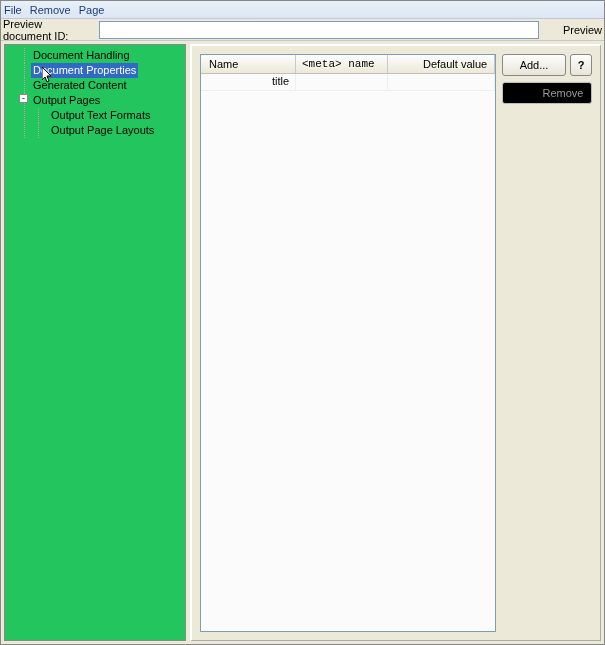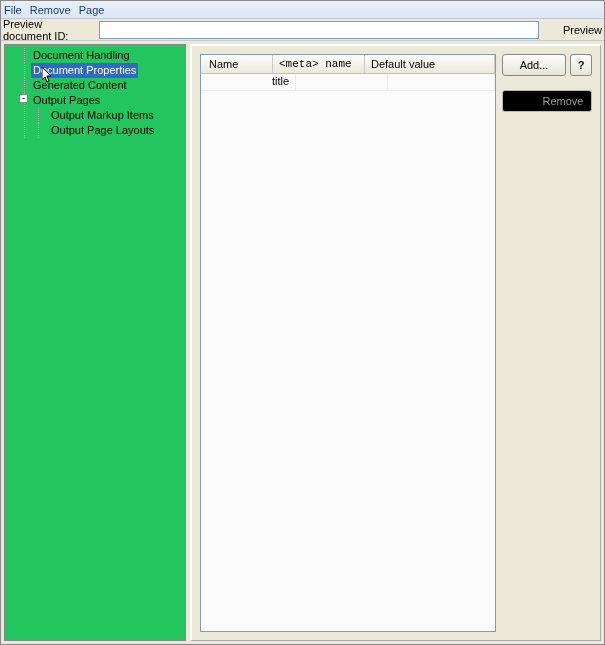--- a/index.html
+++ b/index.html
@@ -19,26 +19,26 @@
 .tree-root > li > .row { margin-left: 12px; }
 .tree .row.selected { background: #316ac5; color: #fff; }
 .tree .toggle { position: absolute; left: 0; top: 1px; width: 9px; height: 9px; border: 1px solid #888; background: #fff; font-size: 9px; line-height: 7px; text-align: center; cursor: pointer; }
 .tree ul { list-style: none; margin-left: 14px; }
 .tree ul li .row { margin-left: 16px; }
 .dots::before { content: ""; position: absolute; left: 5px; top: 0; bottom: 0; border-left: 1px dotted #aaa; }
 .main-panel { flex: 1; background: #ece9d8; border: 1px solid #aaa; border-top: 2px solid #fff; border-left: 2px solid #fff; padding: 8px; display: flex; gap: 6px; }
 .table-wrap { flex: 1; border: 1px solid #7f9db9; background: #fbfbfb; display: flex; flex-direction: column; }
 .thead { display: flex; background: linear-gradient(#fdfdfd,#ece9d8); border-bottom: 1px solid #c0c0c0; }
 .th { padding: 2px 6px; border-right: 1px solid #c8c8c8; height: 18px; display: flex; align-items: center; }
-.th.c0 { width: 72px; padding-left: 8px; } .th.c1 { width: 92px; font-family: Liberation Mono, monospace; } .th.c2 { flex: 1; }
+.th.c0 { width: 95px; padding-left: 8px; } .th.c1 { width: 92px; font-family: Liberation Mono, monospace; } .th.c2 { flex: 1; margin-left: 29px; }
 .tbody { flex: 1; overflow: auto; }
 .tr { display: flex; border-bottom: 1px solid #eee; }
 .td { padding: 1px 6px; border-right: 1px solid #eee; height: 16px; text-align: right; }
 .td.c0 { width: 95px; } .td.c1 { width: 92px; } .td.c2 { flex: 1; }
-.sidebtns { width: 90px; display: flex; flex-direction: column; gap: 14px; }
+.sidebtns { width: 90px; display: flex; flex-direction: column; gap: 6px; }
 .btnrow { display: flex; gap: 4px; }
 .btn { height: 22px; border: 1px solid #888; background: linear-gradient(#fdfdfd,#e8e5d8); border-radius: 3px; display: flex; align-items: center; justify-content: center; cursor: default; }
 .btn.add { flex: 1; }
 .btn.help { width: 22px; font-weight: bold; }
 .btn.remove { color: #9a9a9a; border-color: #bbb; background: #000000; padding-left: 32px; }
 .cursor { position: absolute; width: 12px; height: 18px; pointer-events: none; }
 .cursor svg { width: 12px; height: 18px; }
 .rel { position: relative; }
 </style>
 </head>
@@ -66,21 +66,21 @@
             <svg viewBox="0 0 12 18">
                 <path d="M0 0 L0 13 L3 10 L5 15 L7 14 L5 9 L9 9 Z" fill="#fff" stroke="#000" stroke-width="1"></path>
               </svg>
           </div>
         </li>
         <li class="dots"><span class="row">Generated Content</span></li>
         <li class="dots">
           <span class="toggle">-</span>
           <span class="row">Output Pages</span>
           <ul>
-            <li class="dots"><span class="row">Output Markup Items</span></li>
+            <li class="dots"><span class="row">Output Text Formats</span></li>
             <li class="dots"><span class="row">Output Page Layouts</span></li>
           </ul>
         </li>
       </ul>
     </div>
     <div class="main-panel">
       <div class="table-wrap">
         <div class="thead">
           <div class="th c0">Name</div>
           <div class="th c1">&lt;meta&gt; name</div>

